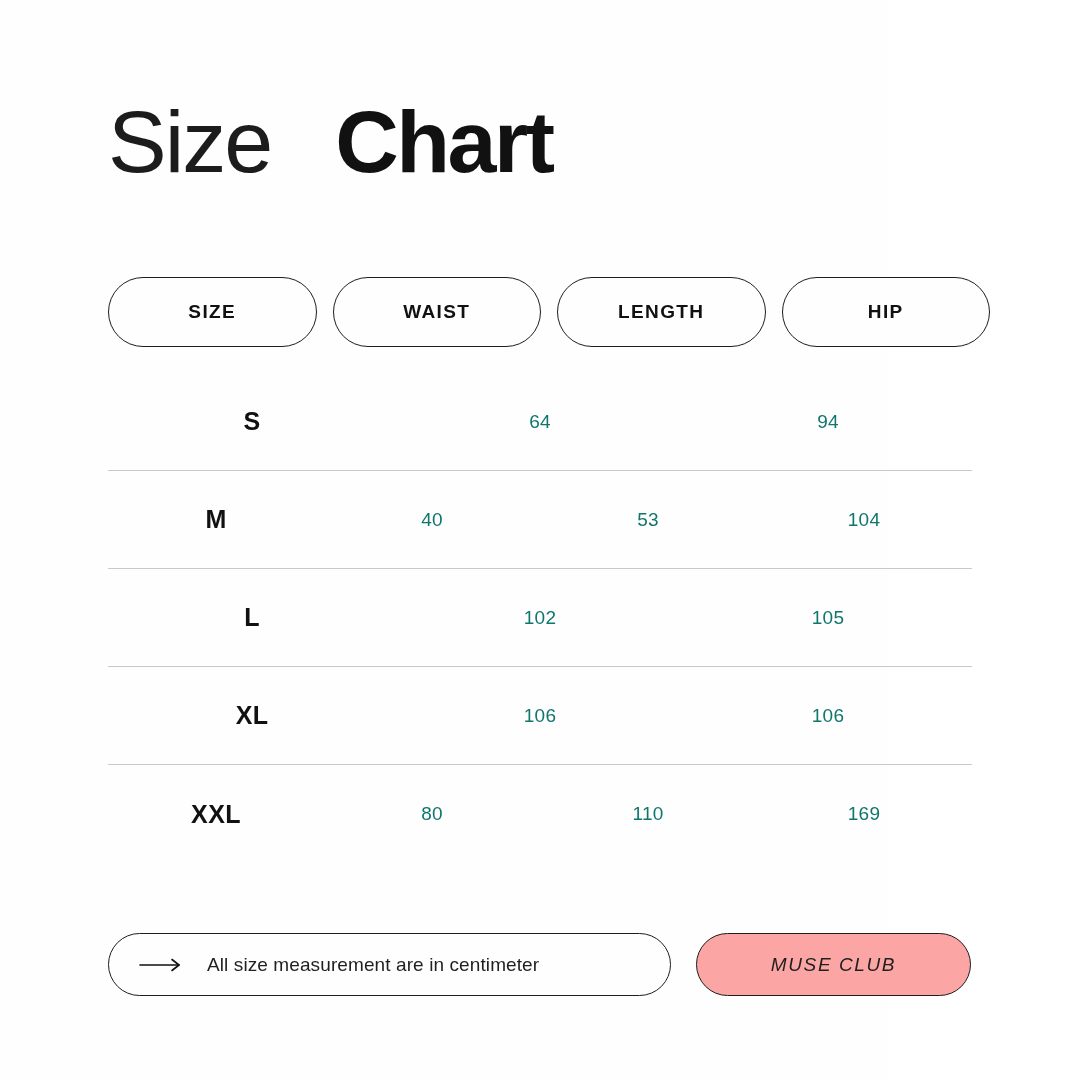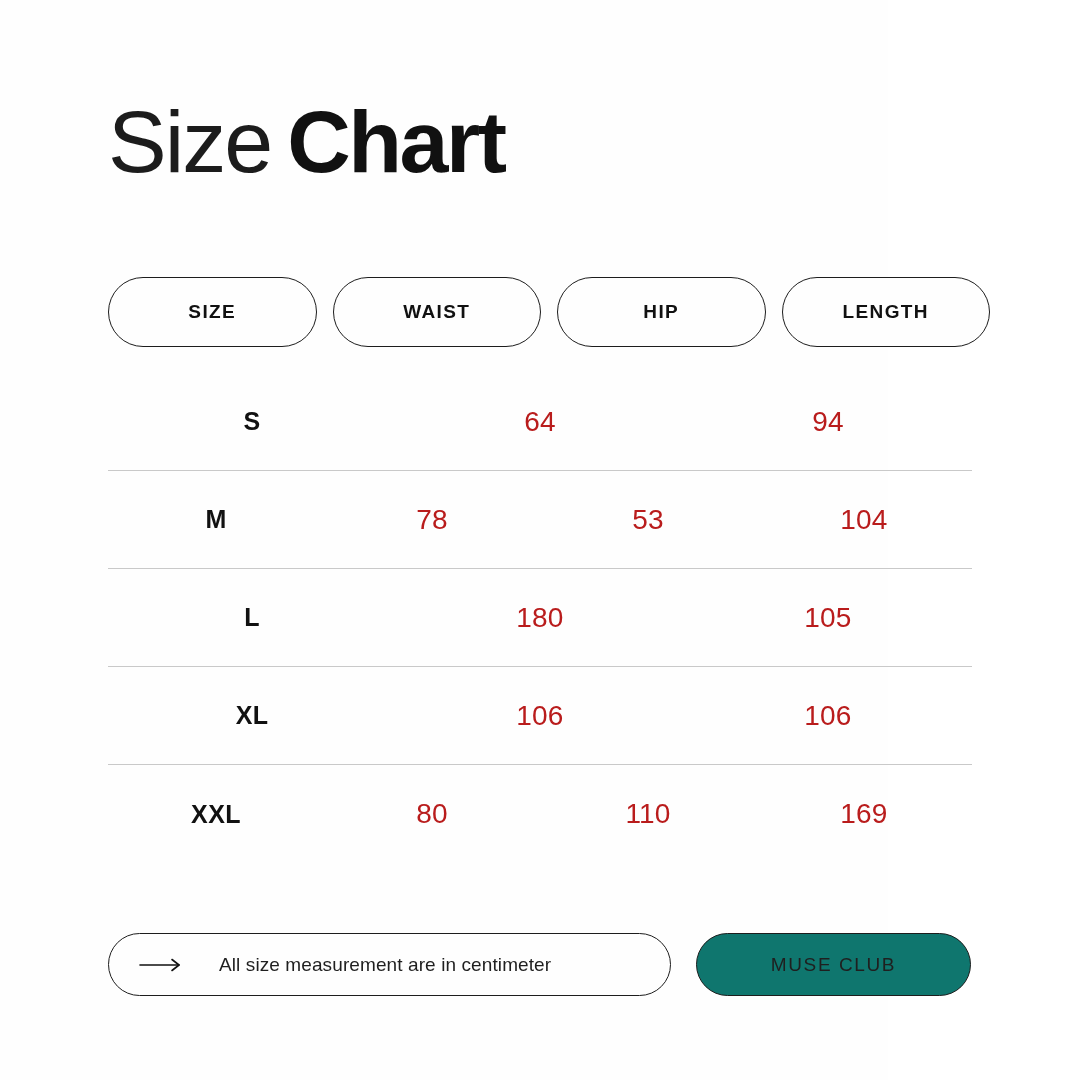--- a/index.html
+++ b/index.html
@@ -37,20 +37,21 @@
     letter-spacing: -2px;
     line-height: 1;
     color: #1c1c1c;
   }
   .title-bold {
     font-size: 88px;
     font-weight: 700;
     letter-spacing: -2.5px;
     line-height: 1;
     color: #111111;
+    margin-left: 48px;
   }
 
   
   .header-row {
     position: absolute;
     left: 108px;
     top: 277px;
     width: 882px;
     display: flex;
     gap: 16px;
@@ -84,23 +85,23 @@
     align-items: center;
     height: 98px;
     border-bottom: 1.2px solid #c9c9c9;
   }
   .row.last {
     border-bottom: none;
   }
   .cell {
     flex: 1 1 0;
     text-align: center;
-    font-size: 28px;
-    font-weight: 400;
-    color: #b91c1c;
+    font-size: 19px;
+    font-weight: 400;
+    color: #0f766e;
     letter-spacing: 0.2px;
   }
   .cell.size-label {
     font-weight: 700;
     font-size: 25px;
     color: #111111;
     letter-spacing: 0.4px;
   }
 
   
@@ -113,21 +114,21 @@
     gap: 25px;
   }
   .note-pill {
     width: 563px;
     height: 63px;
     border: 1.4px solid #1d1d1d;
     border-radius: 34px;
     display: flex;
     align-items: center;
     padding-left: 30px;
-    gap: 36px;
+    gap: 24px;
     background: #fefefe;
   }
   .arrow-icon {
     display: inline-flex;
     align-items: center;
     color: #111111;
   }
   .note-text {
     font-size: 19px;
     font-weight: 400;
@@ -135,21 +136,22 @@
     letter-spacing: 0.1px;
   }
   .brand-pill {
     width: 275px;
     height: 63px;
     border: 1.4px solid #1d1d1d;
     border-radius: 34px;
     display: flex;
     align-items: center;
     justify-content: center;
-    background: #0f766e;
+    background: #fca5a5;
+    font-style: italic;
   }
   .brand-text {
     font-size: 19px;
     font-weight: 400;
     letter-spacing: 1.6px;
     color: #1f1f1f;
   }
 </style>
 </head>
 <body>
@@ -162,45 +164,45 @@
   </div>
 
   <div class="header-row">
     <div class="pill">
       <span>SIZE</span>
     </div>
     <div class="pill">
       <span>WAIST</span>
     </div>
     <div class="pill">
+      <span>LENGTH</span>
+    </div>
+    <div class="pill">
       <span>HIP</span>
-    </div>
-    <div class="pill">
-      <span>LENGTH</span>
     </div>
   </div>
 
   <div class="table">
 
     <div class="row">
       <div class="cell size-label">S</div>
       <div class="cell">64</div>
       <div class="cell">94</div>
     </div>
 
     <div class="row">
       <div class="cell size-label">M</div>
-      <div class="cell">78</div>
+      <div class="cell">40</div>
       <div class="cell">53</div>
       <div class="cell">104</div>
     </div>
 
     <div class="row">
       <div class="cell size-label">L</div>
-      <div class="cell">180</div>
+      <div class="cell">102</div>
       <div class="cell">105</div>
     </div>
 
     <div class="row">
       <div class="cell size-label">XL</div>
       <div class="cell">106</div>
       <div class="cell">106</div>
     </div>
 
     <div class="row last">

